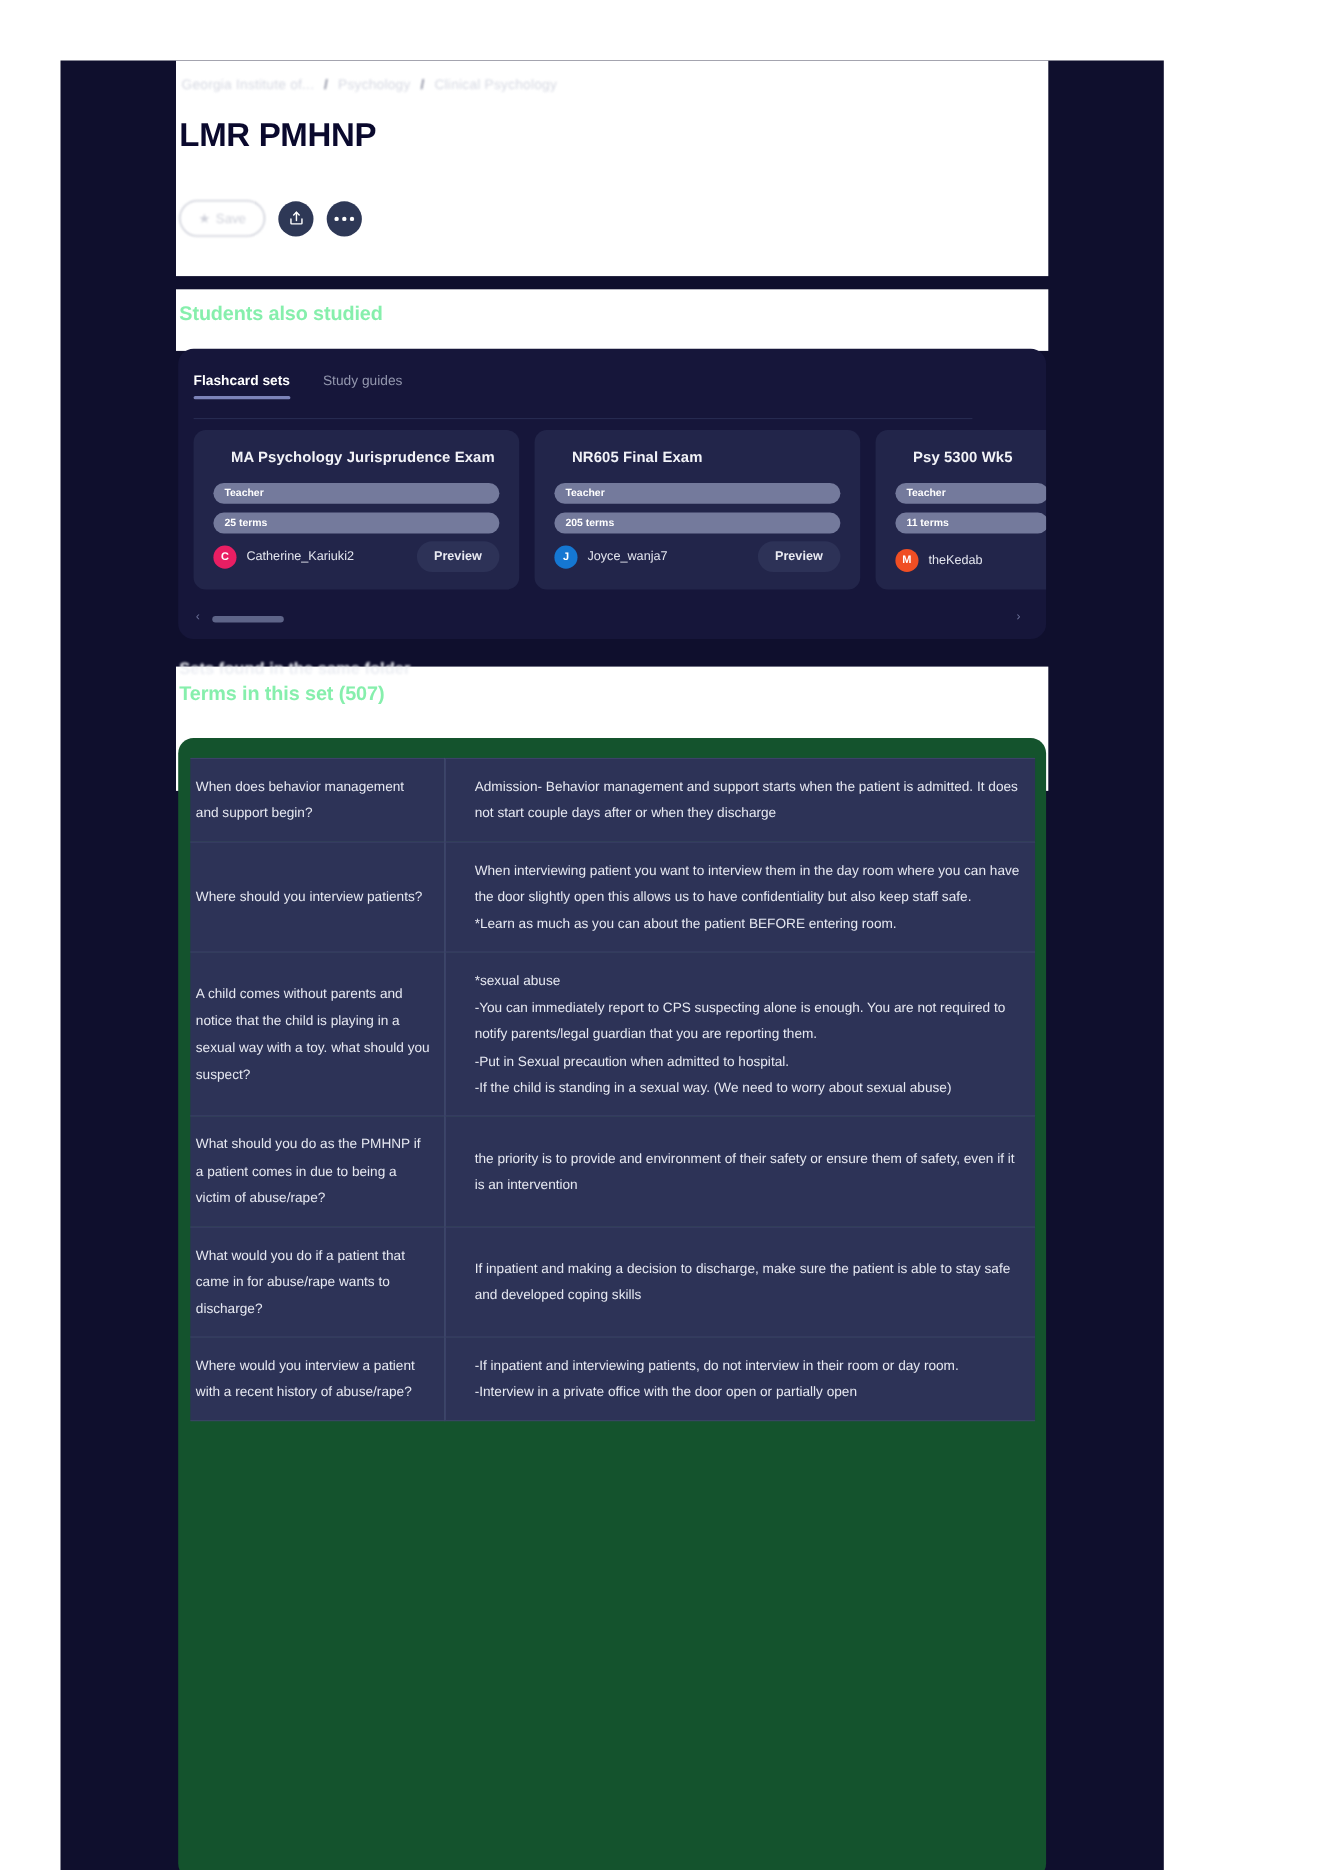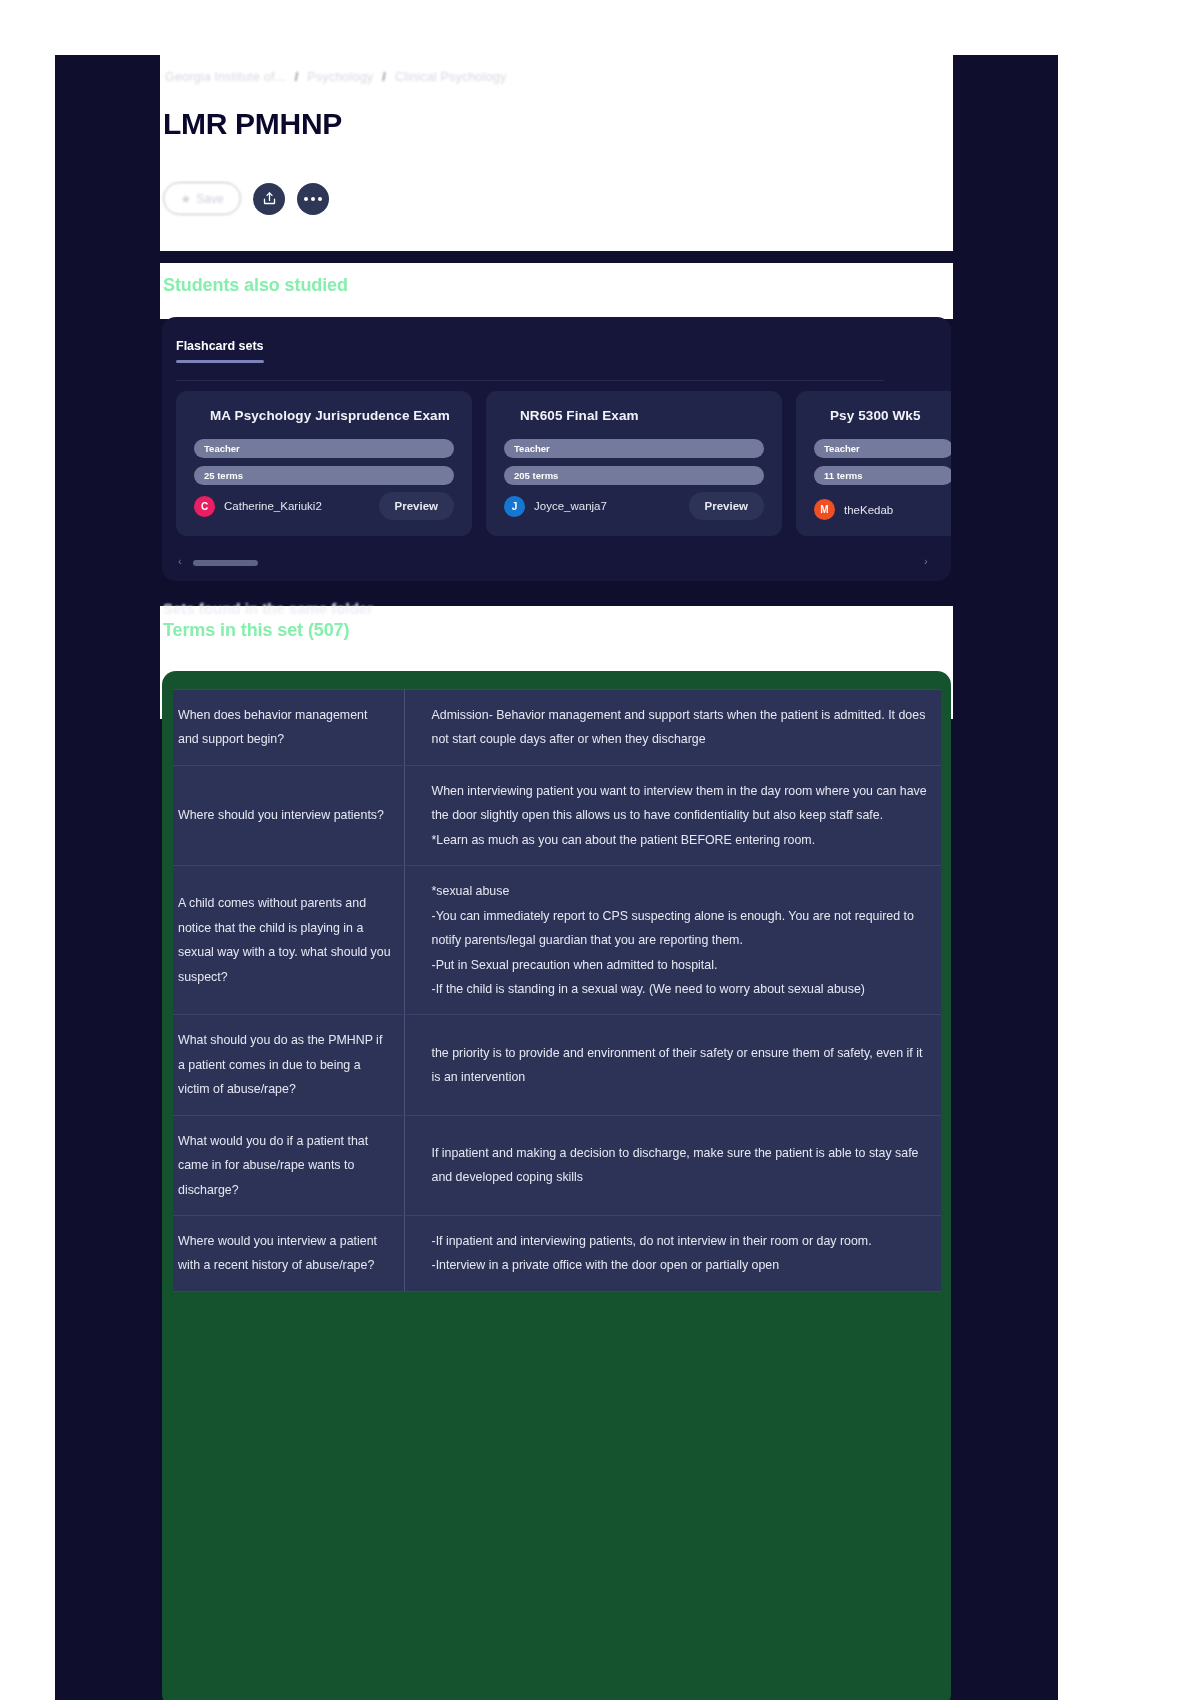--- a/index.html
+++ b/index.html
@@ -135,21 +135,20 @@
     overflow: hidden;
   }
 
   .tabs {
     position: absolute;
     left: 14px;
     top: 22px;
     display: flex;
     gap: 30px;
     align-items: flex-end;
-    flex-direction: column;
   }
   .tab {
     font-size: 12.5px;
     color: #9296ad;
     padding-bottom: 10px;
     position: relative;
     white-space: nowrap;
   }
   .tab.active { color: #ffffff; font-weight: 700; }
   .tab.active::after {

